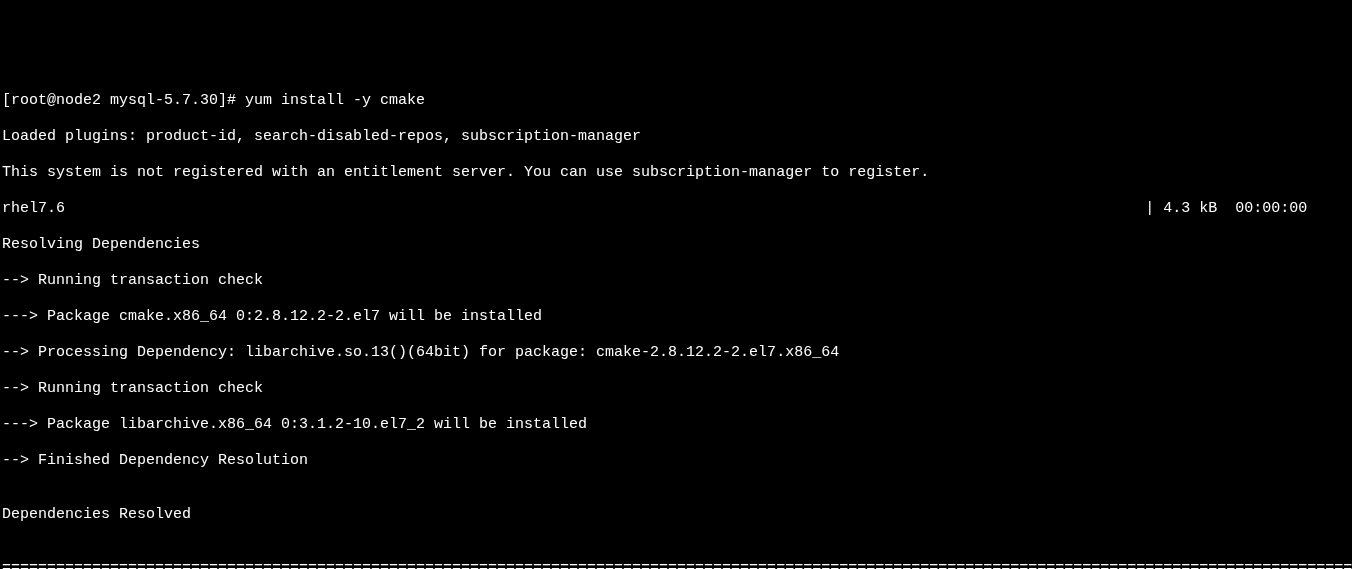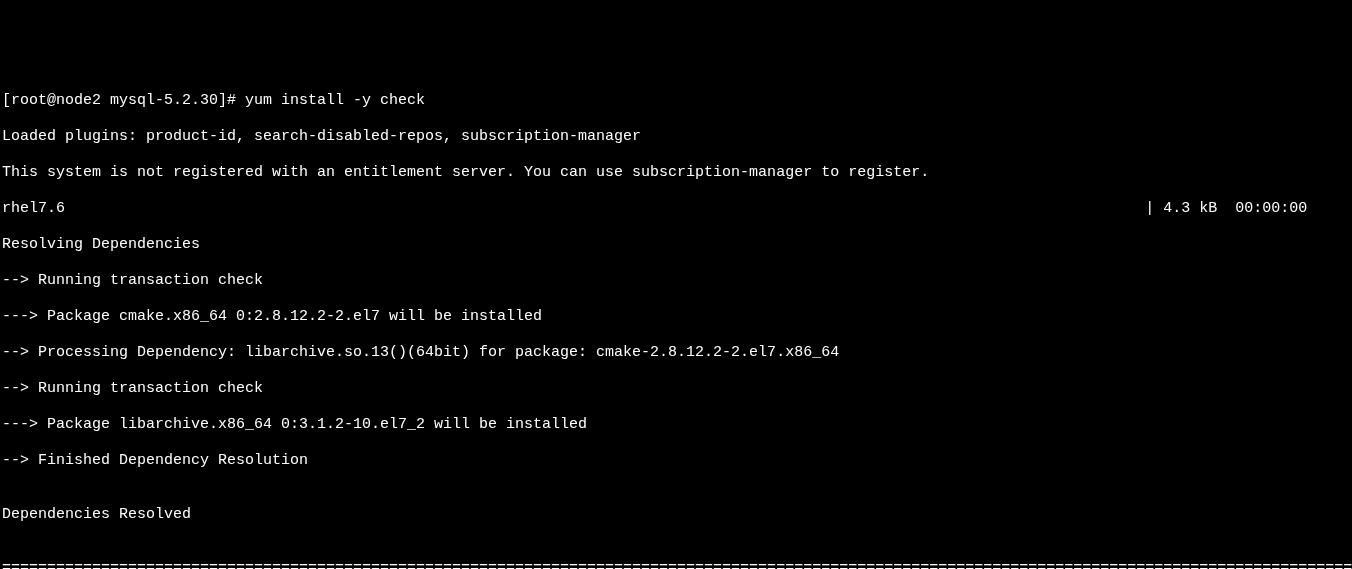--- a/index.html
+++ b/index.html
@@ -21,21 +21,21 @@
       width: 1352px;
     }
     .line { display: block; }
   </style>
 </head>
 <body>
 
 
 
 <div class="terminal">
-<span class="line"><span>[root@node2 mysql-5.2.30]# </span><span>yum install -y check</span></span>
+<span class="line"><span>[root@node2 mysql-5.7.30]# </span><span>yum install -y cmake</span></span>
 <span class="line">Loaded plugins: product-id, search-disabled-repos, subscription-manager</span>
 <span class="line">This system is not registered with an entitlement server. You can use subscription-manager to register.</span>
 <span class="line">rhel7.6                                                                                                                        | 4.3 kB  00:00:00     </span>
 <span class="line">Resolving Dependencies</span>
 <span class="line">--&gt; Running transaction check</span>
 <span class="line">---&gt; Package cmake.x86_64 0:2.8.12.2-2.el7 will be installed</span>
 <span class="line">--&gt; Processing Dependency: libarchive.so.13()(64bit) for package: cmake-2.8.12.2-2.el7.x86_64</span>
 <span class="line">--&gt; Running transaction check</span>
 <span class="line">---&gt; Package libarchive.x86_64 0:3.1.2-10.el7_2 will be installed</span>
 <span class="line">--&gt; Finished Dependency Resolution</span>

